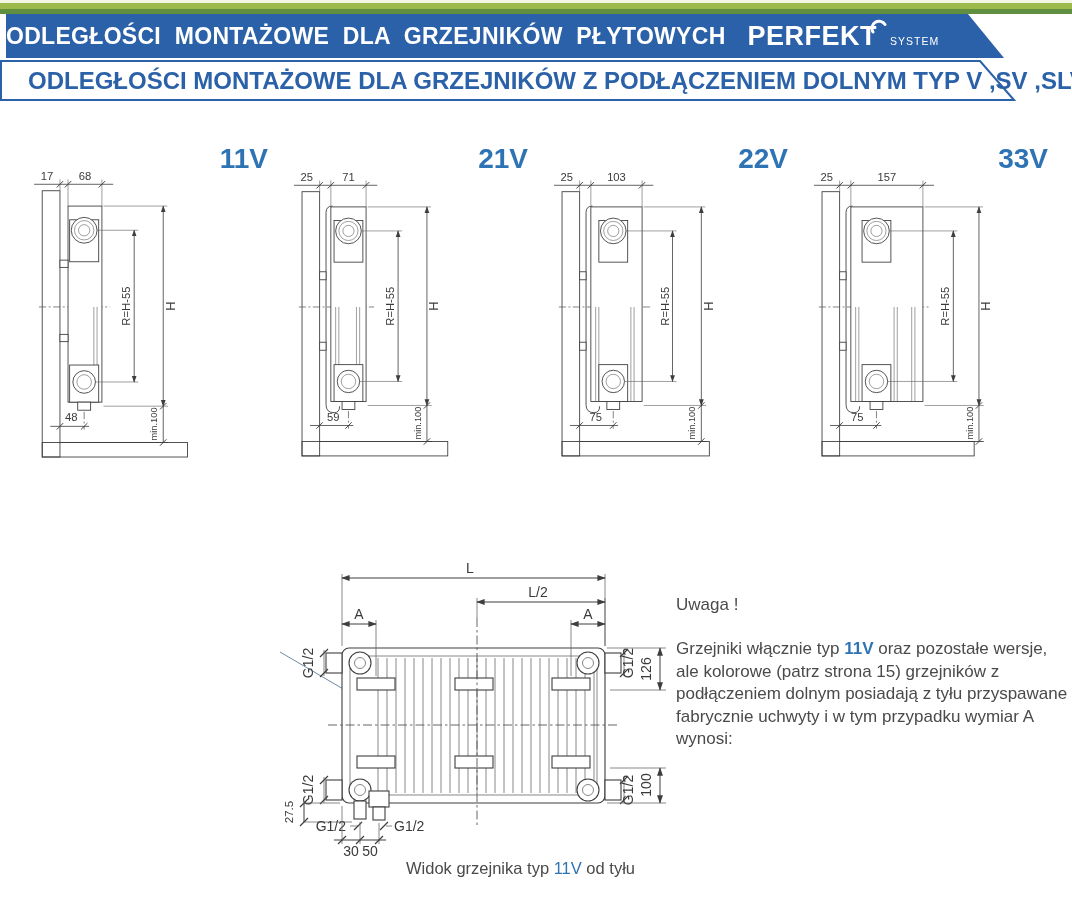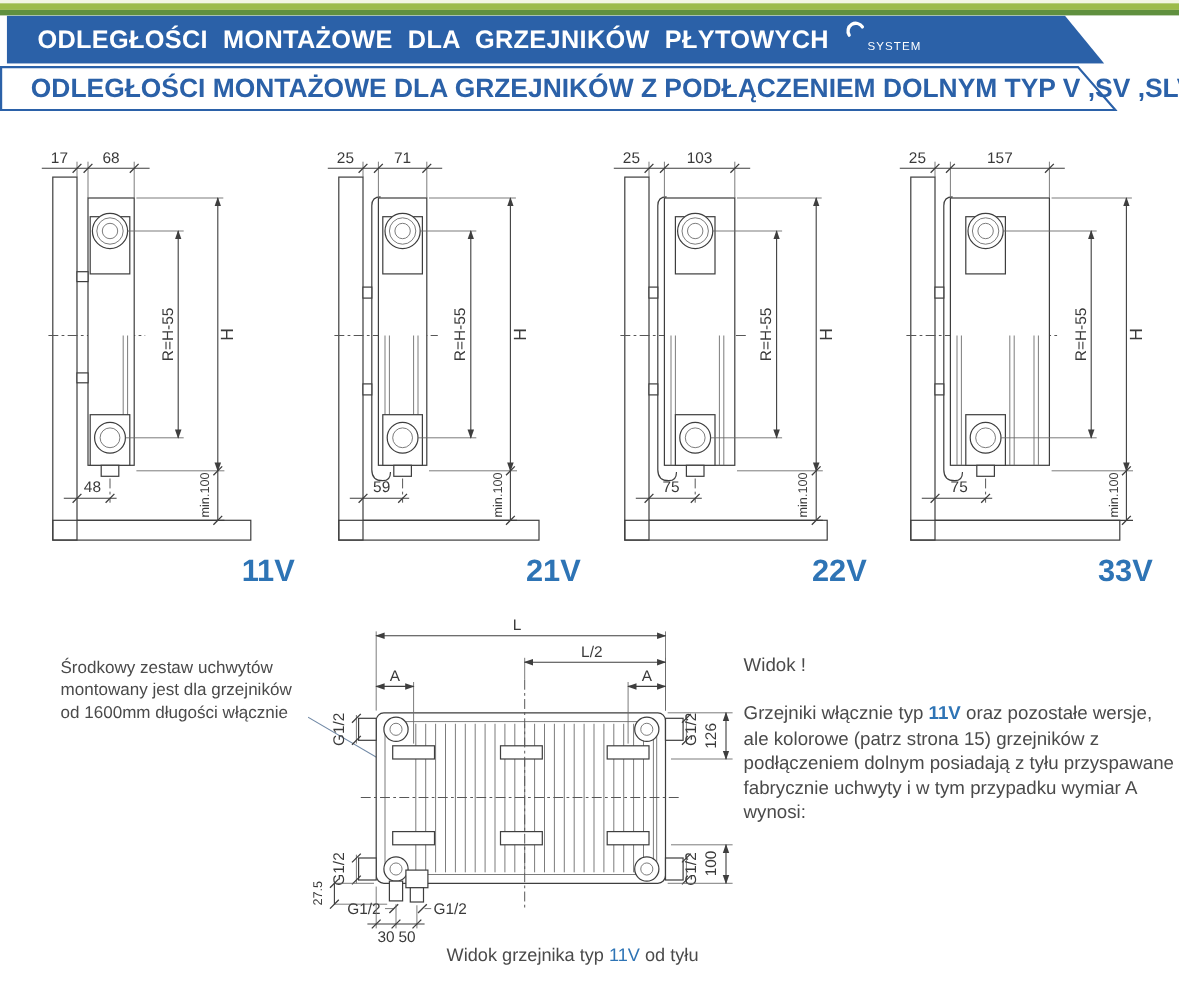--- a/index.html
+++ b/index.html
@@ -5,32 +5,32 @@
   html,body{margin:0;padding:0;background:#fff;}
   .page{position:relative;width:1072px;height:898px;background:#ffffff;overflow:hidden;
         font-family:"Liberation Sans",sans-serif;color:#4a4a4a;}
   
   .strip{position:absolute;left:0;width:1072px;}
   .strip-cream{top:0;height:3px;background:#f2f5e2;}
   .strip-green1{top:3px;height:6px;background:#9cbb4a;}
   .strip-green2{top:9px;height:5px;background:#60903f;}
   .band-blue{position:absolute;top:14px;left:6px;width:998px;height:44px;background:#2b61a8;
              clip-path:polygon(0 0,calc(100% - 36px) 0,100% 100%,0 100%);
-             display:flex;align-items:center;padding-left:28px;box-sizing:border-box;color:#fff;}
+             display:flex;align-items:center;box-sizing:border-box;color:#fff;}
   .band-title{font-size:23px;font-weight:bold;letter-spacing:.3px;word-spacing:7px;white-space:nowrap;}
   .logo{display:flex;align-items:baseline;margin-left:22px;position:relative;}
   .logo-main{font-size:27px;font-weight:bold;letter-spacing:.5px;}
   .logo-hook{position:relative;top:-10px;left:-7px;}
   .logo-sub{font-size:10.5px;letter-spacing:1px;margin-left:-4px;}
   .band2{position:absolute;top:60px;left:0;width:1016px;height:41px;}
   .band2 .band2-text{position:absolute;left:28px;top:50%;transform:translateY(-50%);
              font-size:24px;font-weight:600;color:#2b61a8;white-space:nowrap;letter-spacing:0;}
   
   .diagrams-row{position:absolute;top:135px;left:18px;display:flex;gap:10px;}
-  .cell{width:250px;display:flex;flex-direction:column;align-items:flex-end;}
+  .cell{width:250px;display:flex;flex-direction:row;align-items:flex-start;}
   .type-label{margin-top:8px;font-size:28px;font-weight:600;color:#2e74b5;}
   
   .ln{stroke:#3e3e3e;stroke-width:1.1;fill:none;}
   .lnf{stroke:#3e3e3e;stroke-width:1.1;fill:#fff;}
   .thin{stroke:#6a6a6a;stroke-width:.8;fill:none;}
   .dim{stroke:#3e3e3e;stroke-width:1;fill:none;}
   .dash{stroke:#555;stroke-width:.9;stroke-dasharray:9 3 2.5 3;fill:none;}
   .tick{stroke:#3e3e3e;stroke-width:1.2;fill:none;}
   .leader{stroke:#7189a6;stroke-width:1;fill:none;}
   text.d{fill:#3a3a3a;font-size:14px;font-family:"Liberation Sans",sans-serif;}
@@ -63,20 +63,21 @@
     </defs>
   </svg>
 
   <div class="strip strip-cream"></div>
   <div class="strip strip-green1"></div>
   <div class="strip strip-green2"></div>
 
   <div class="band-blue">
     <span class="band-title">ODLEGŁOŚCI MONTAŻOWE DLA GRZEJNIKÓW PŁYTOWYCH</span>
     <span class="logo">
+      <span class="logo-main">PERFEKT</span>
       <svg class="logo-hook" width="17" height="20" viewBox="0 0 17 20">
         <path d="M3 17 A7 7 0 1 1 15 9.5" fill="none" stroke="#ffffff" stroke-width="3" stroke-linecap="round"></path>
       </svg>
       <span class="logo-sub">SYSTEM</span>
     </span>
   </div>
 
   <div class="band2">
     <svg width="1016" height="41" viewBox="0 0 1016 41">
       <path d="M1 1 H980 L1014 40 H1 Z" fill="#ffffff" stroke="#2b61a8" stroke-width="2"></path>
@@ -244,21 +245,20 @@
         <path class="tick" d="M222 297 L230 289 M222 342 L230 334"></path>
         <text class="d-small" transform="translate(218,315) rotate(-90)" text-anchor="middle">min.100</text>
         <line class="dim" x1="40" y1="318" x2="104" y2="318"></line>
         <path class="tick" d="M48 322 L56 314 M94 322 L102 314"></path>
         <text class="d" x="74" y="312" text-anchor="middle">75</text>
       </svg>
       <div class="type-label">33V</div>
     </div>
   </div>
 
-  <div class="note-left">Środkowy zestaw uchwytów montowany jest dla grzejników od 1600mm długości włącznie</div>
 
   <div class="rear-wrap">
     <svg viewBox="0 0 400 330" width="400" height="330">
       <line class="leader" x1="0" y1="92" x2="188" y2="202"></line>
       <rect x="62" y="88" width="263" height="155" rx="7" class="lnf"></rect>
       <rect x="70" y="96" width="247" height="139" rx="4" class="thin"></rect>
       <path class="thin" d="M98 98 V233 M107 98 V233 M116 98 V233 M125 98 V233 M134 98 V233 M143 98 V233 M152 98 V233 M161 98 V233 M170 98 V233 M179 98 V233 M188 98 V233 M197 98 V233 M206 98 V233 M215 98 V233 M224 98 V233 M233 98 V233 M242 98 V233 M251 98 V233 M260 98 V233 M269 98 V233 M278 98 V233 M287 98 V233 M296 98 V233 M305 98 V233 M314 98 V233"></path>
       <g>
         <rect x="77" y="118" width="38" height="12" class="lnf"></rect>
         <rect x="175" y="118" width="38" height="12" class="lnf"></rect>
@@ -335,17 +335,17 @@
       <line class="dim" x1="54" y1="280" x2="106" y2="280"></line>
       <path class="tick" d="M58 284 L66 276 M76 284 L84 276 M95 284 L103 276"></path>
       <text class="d" x="71" y="296" text-anchor="middle">30</text>
       <text class="d" x="90" y="296" text-anchor="middle">50</text>
 
       <text class="cap" x="126" y="314"><tspan>Widok grzejnika typ </tspan><tspan class="blue">11V</tspan><tspan> od tyłu</tspan></text>
     </svg>
   </div>
 
   <div class="notes-right">
-    <div class="uwaga">Widok !</div>
+    <div class="uwaga">Uwaga !</div>
     <div class="para"><span>Grzejniki włącznie typ </span><span class="blue-b">11V</span><span> oraz pozostałe wersje, ale kolorowe (patrz strona 15) grzejników z podłączeniem dolnym posiadają z tyłu przyspawane fabrycznie uchwyty i w tym przypadku wymiar A wynosi:</span></div>
   </div>
 
 </div>
 
 </body></html>

